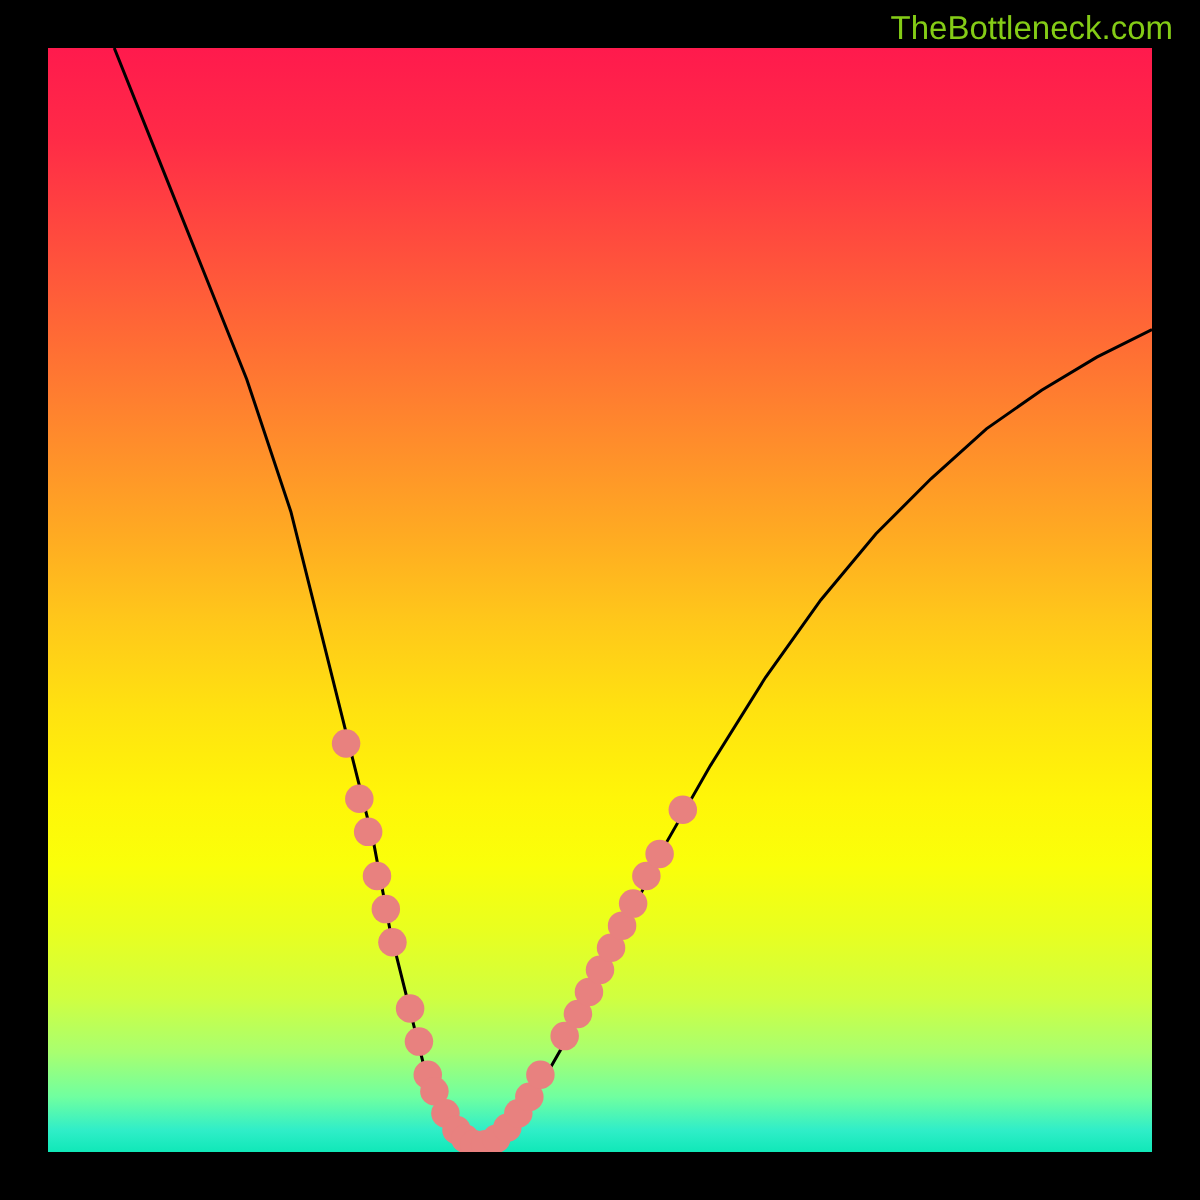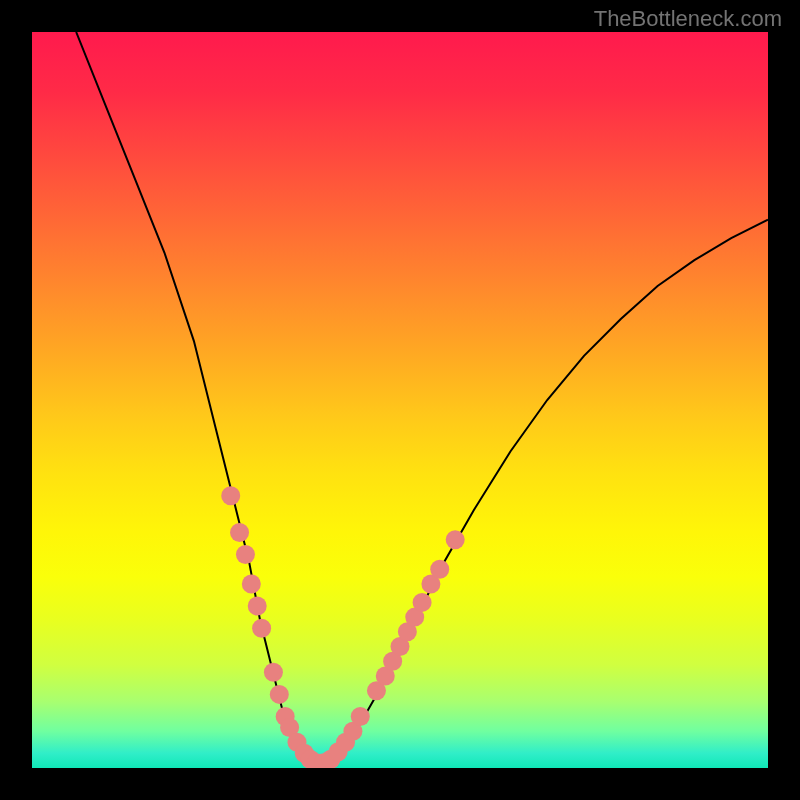--- a/index.html
+++ b/index.html
@@ -9,21 +9,21 @@
     background: #000;
     position: relative;
     overflow: hidden;
   }
   .watermark {
     position: absolute;
     top: 6px;
     right: 18px;
     font-family: Arial, sans-serif;
     font-size: 22px;
-    color: #737373;
+    color: #84cc16;
     font-weight: 500;
     z-index: 10;
   }
   .plot-area {
     position: absolute;
     left: 32px;
     top: 32px;
     width: 736px;
     height: 736px;
     background: linear-gradient(to bottom,

